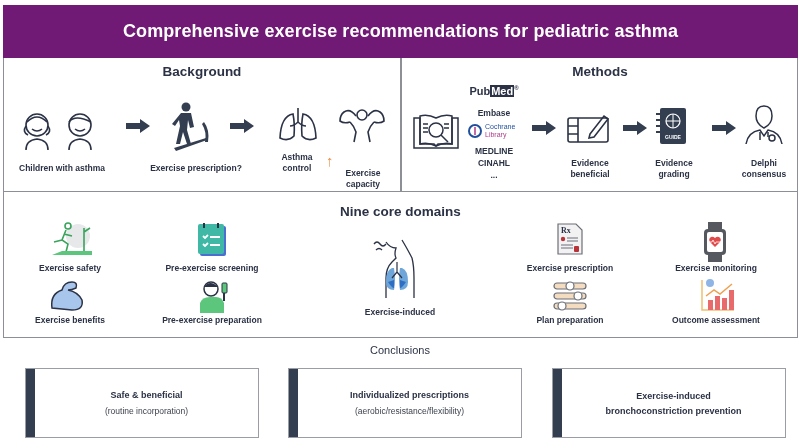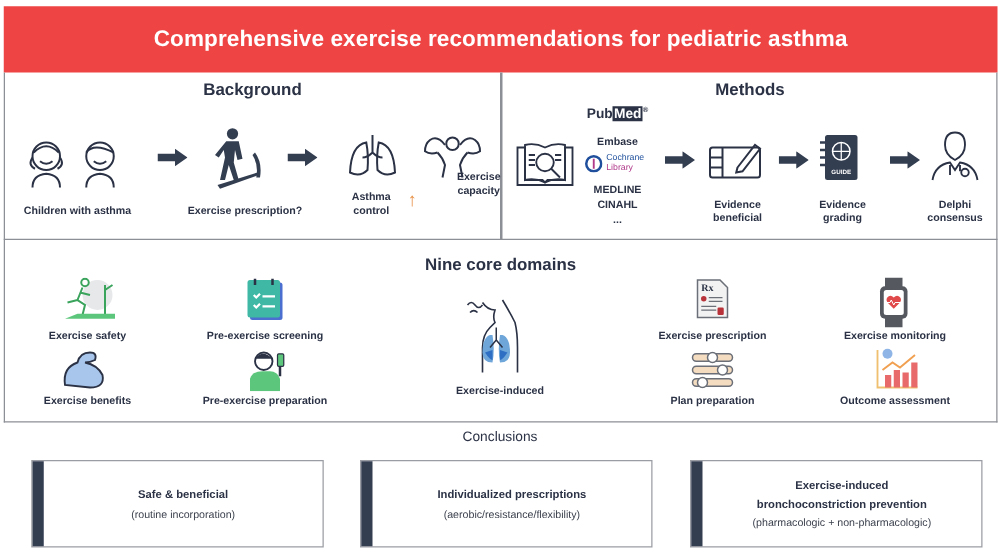--- a/index.html
+++ b/index.html
@@ -1,18 +1,18 @@
 <!DOCTYPE html>
 <html><head>
 <meta charset="utf-8">
 <style>
   * { box-sizing: border-box; margin: 0; padding: 0; }
   body { width: 800px; height: 442px; background: #ffffff; font-family: "Liberation Sans", "DejaVu Sans", sans-serif; color: #2b3245; position: relative; overflow: hidden; }
   .abs { position: absolute; }
-  .header { left: 3px; top: 5px; width: 795px; height: 53px; background: #ef4444; display: flex; align-items: center; justify-content: center; }
+  .header { left: 3px; top: 5px; width: 795px; height: 53px; background: #701a75; display: flex; align-items: center; justify-content: center; }
   .header span { color: #ffffff; font-size: 18px; font-weight: bold; letter-spacing: 0.1px; }
   .topbox { left: 3px; top: 58px; width: 795px; height: 134px; border: 1.5px solid #8c8f96; border-top: none; }
   .divider { left: 400px; top: 58px; width: 1.5px; height: 134px; background: #8c8f96; }
   .sec-title { font-size: 13.5px; font-weight: bold; color: #2b3245; text-align: center; }
   .lbl { font-size: 8.5px; font-weight: bold; color: #2b3245; text-align: center; line-height: 11px; white-space: nowrap; }
   .arrow { width: 24px; height: 14px; }
   .domainbox { left: 3px; top: 192px; width: 795px; height: 146px; border: 1.5px solid #8c8f96; border-top: none; }
   .card { top: 368px; height: 70px; border: 1px solid #9a9da3; background: #fff; display: flex; }
   .card .bar { width: 9px; background: #343e51; height: 100%; flex-shrink: 0; }
   .card .body { flex: 1; display: flex; flex-direction: column; justify-content: center; align-items: center; gap: 6px; }
@@ -77,21 +77,21 @@
 </div>
 <div class="abs" style="left:326px; top:152px; color:#e8934a; font-size:15px; font-weight:bold;">↑</div>
 
 <svg class="abs" style="left:338px; top:106px;" width="48" height="38" viewBox="0 0 48 38">
   <g fill="none" stroke="#2b3245" stroke-width="1.6">
     <circle cx="24" cy="9" r="5"></circle>
     <path d="M18 10 q-6 -8 -12 -4 q-4 3 -4 9 q4 3 10 1 M30 10 q6 -8 12 -4 q4 3 4 9 q-4 3 -10 1"></path>
     <path d="M12 16 q4 4 6 10 l-2 10 M36 16 q-4 4 -6 10 l2 10"></path>
   </g>
 </svg>
-<div class="abs lbl" style="left:338px; top:136px; width:50px;margin-left:20px;">
+<div class="abs lbl" style="left:338px; top:168px; width:50px;">
   <div>Exercise</div>
   <div>capacity</div>
 </div>
 
 <div class="abs sec-title" style="left:402px; top:64px; width:396px;text-align:center;">Methods</div>
 
 <svg class="abs" style="left:412px; top:112px;" width="48" height="40" viewBox="0 0 48 40">
   <g fill="none" stroke="#2b3245" stroke-width="1.5">
     <path d="M2 6 h6 v26 h14 l2 2 l2 -2 h14 v-26 h6 v30 h-44z"></path>
     <path d="M8 4 q8 -2 16 2 q8 -4 16 -2 v28 q-8 -2 -16 2 q-8 -4 -16 -2z"></path>
@@ -279,15 +279,14 @@
     <div class="t">Individualized prescriptions</div>
     <div class="s">(aerobic/resistance/flexibility)</div>
   </div>
 </div>
 
 <div class="abs card" style="left:552px; width:234px;">
   <div class="bar"></div>
   <div class="body" style="gap:5px;">
     <div class="t">Exercise-induced</div>
     <div class="t">bronchoconstriction prevention</div>
-    <div class="s">(pharmacologic + non-pharmacologic)</div>
   </div>
 </div>
 
 </body></html>

